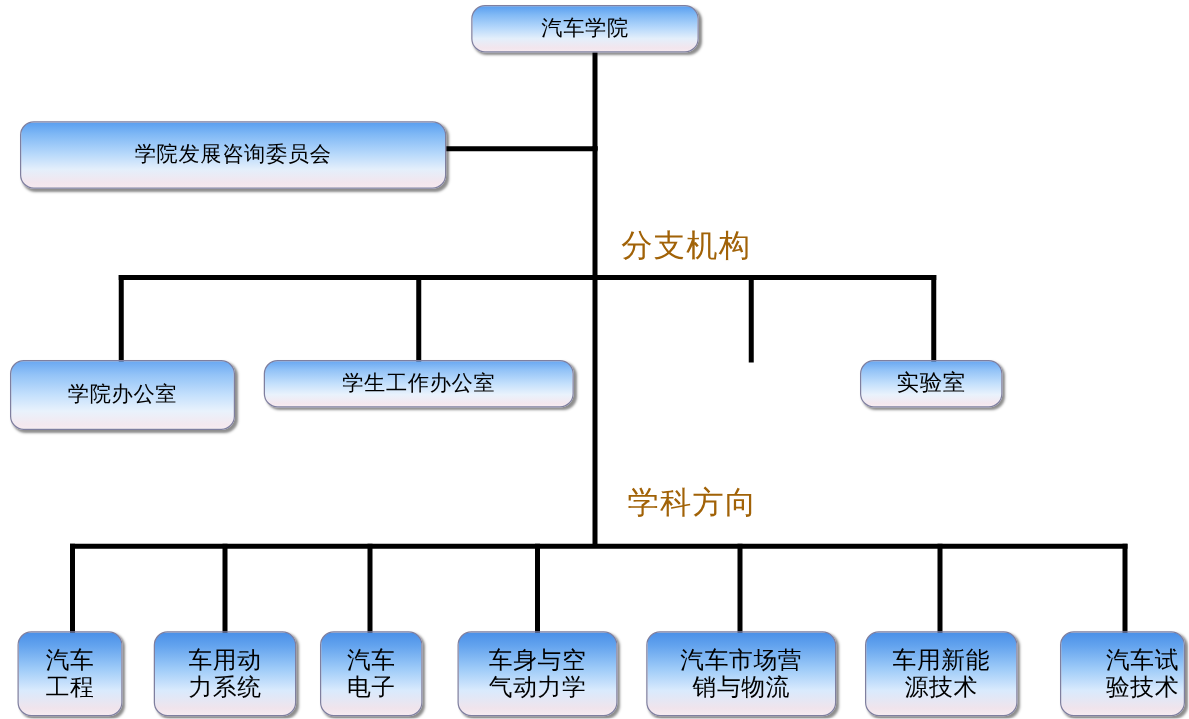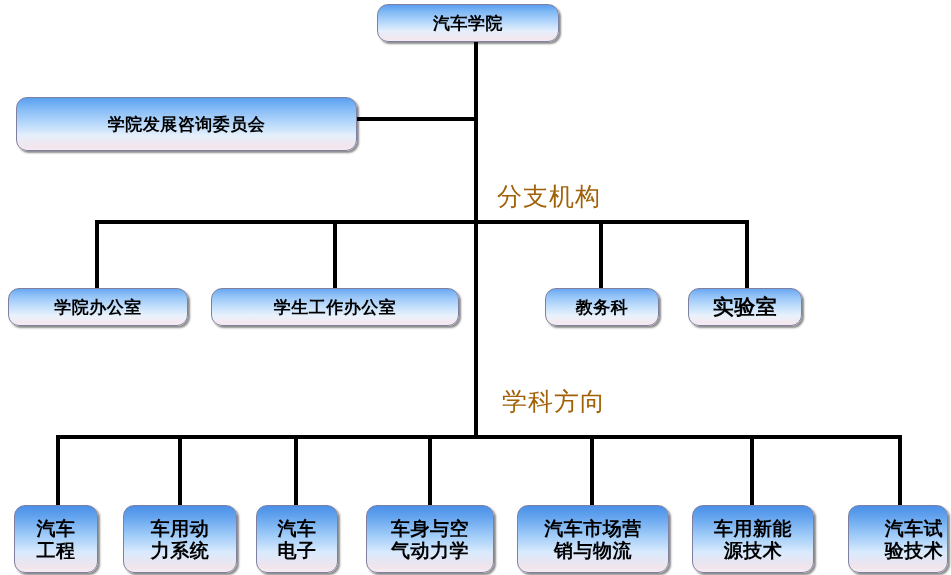--- a/index.html
+++ b/index.html
@@ -39,21 +39,21 @@
                 #b6d8fb 48%,
                 #e4effb 72%,
                 #f2e6ee 92%,
                 #f6e9ef 100%);
     box-shadow: 2px 2px 2px rgba(0,0,0,0.45);
     display: flex;
     align-items: center;
     justify-content: center;
     text-align: center;
     color: #000000;
-    font-weight: bold;
+    font-weight: normal;
     letter-spacing: 0.5px;
     line-height: 1.18;
   }
   .node.pale {
     background: linear-gradient(to bottom,
                 #6aa8f2 0%,
                 #93c3f7 20%,
                 #c4e0fc 50%,
                 #e9f2fc 74%,
                 #f4e8ef 94%,
@@ -120,33 +120,30 @@
   </div>
 
   <div class="section-caption" style="left:497px; top:180px;">
     <span>分支机构</span>
   </div>
 
   <div class="section-caption" style="left:502px; top:385px;">
     <span>学科方向</span>
   </div>
 
-  <div class="node pale" style="left:8px; top:288px; width:180px; height:38px; font-size:17px;">
+  <div class="node pale" style="left:8px; top:288px; width:180px; height:56px; font-size:17px;">
     <span class="node-label">学院办公室</span>
   </div>
 
   <div class="node pale" style="left:211px; top:288px; width:248px; height:38px; font-size:17px;">
     <span class="node-label">学生工作办公室</span>
   </div>
 
-  <div class="node pale" style="left:545px; top:288px; width:114px; height:38px; font-size:17px;">
-    <span class="node-label">教务科</span>
-  </div>
 
-  <div class="node pale" style="left:688px; top:288px; width:114px; height:38px; font-size:21px;">
+  <div class="node pale" style="left:688px; top:288px; width:114px; height:38px; font-size:18px;">
     <span class="node-label">实验室</span>
   </div>
 
   <div class="node strong" style="left:14px; top:505px; width:84px; height:68px; font-size:19px;">
     <span class="node-label">汽车
 工程</span>
   </div>
 
   <div class="node strong" style="left:123px; top:505px; width:114px; height:68px; font-size:19px;">
     <span class="node-label">车用动

